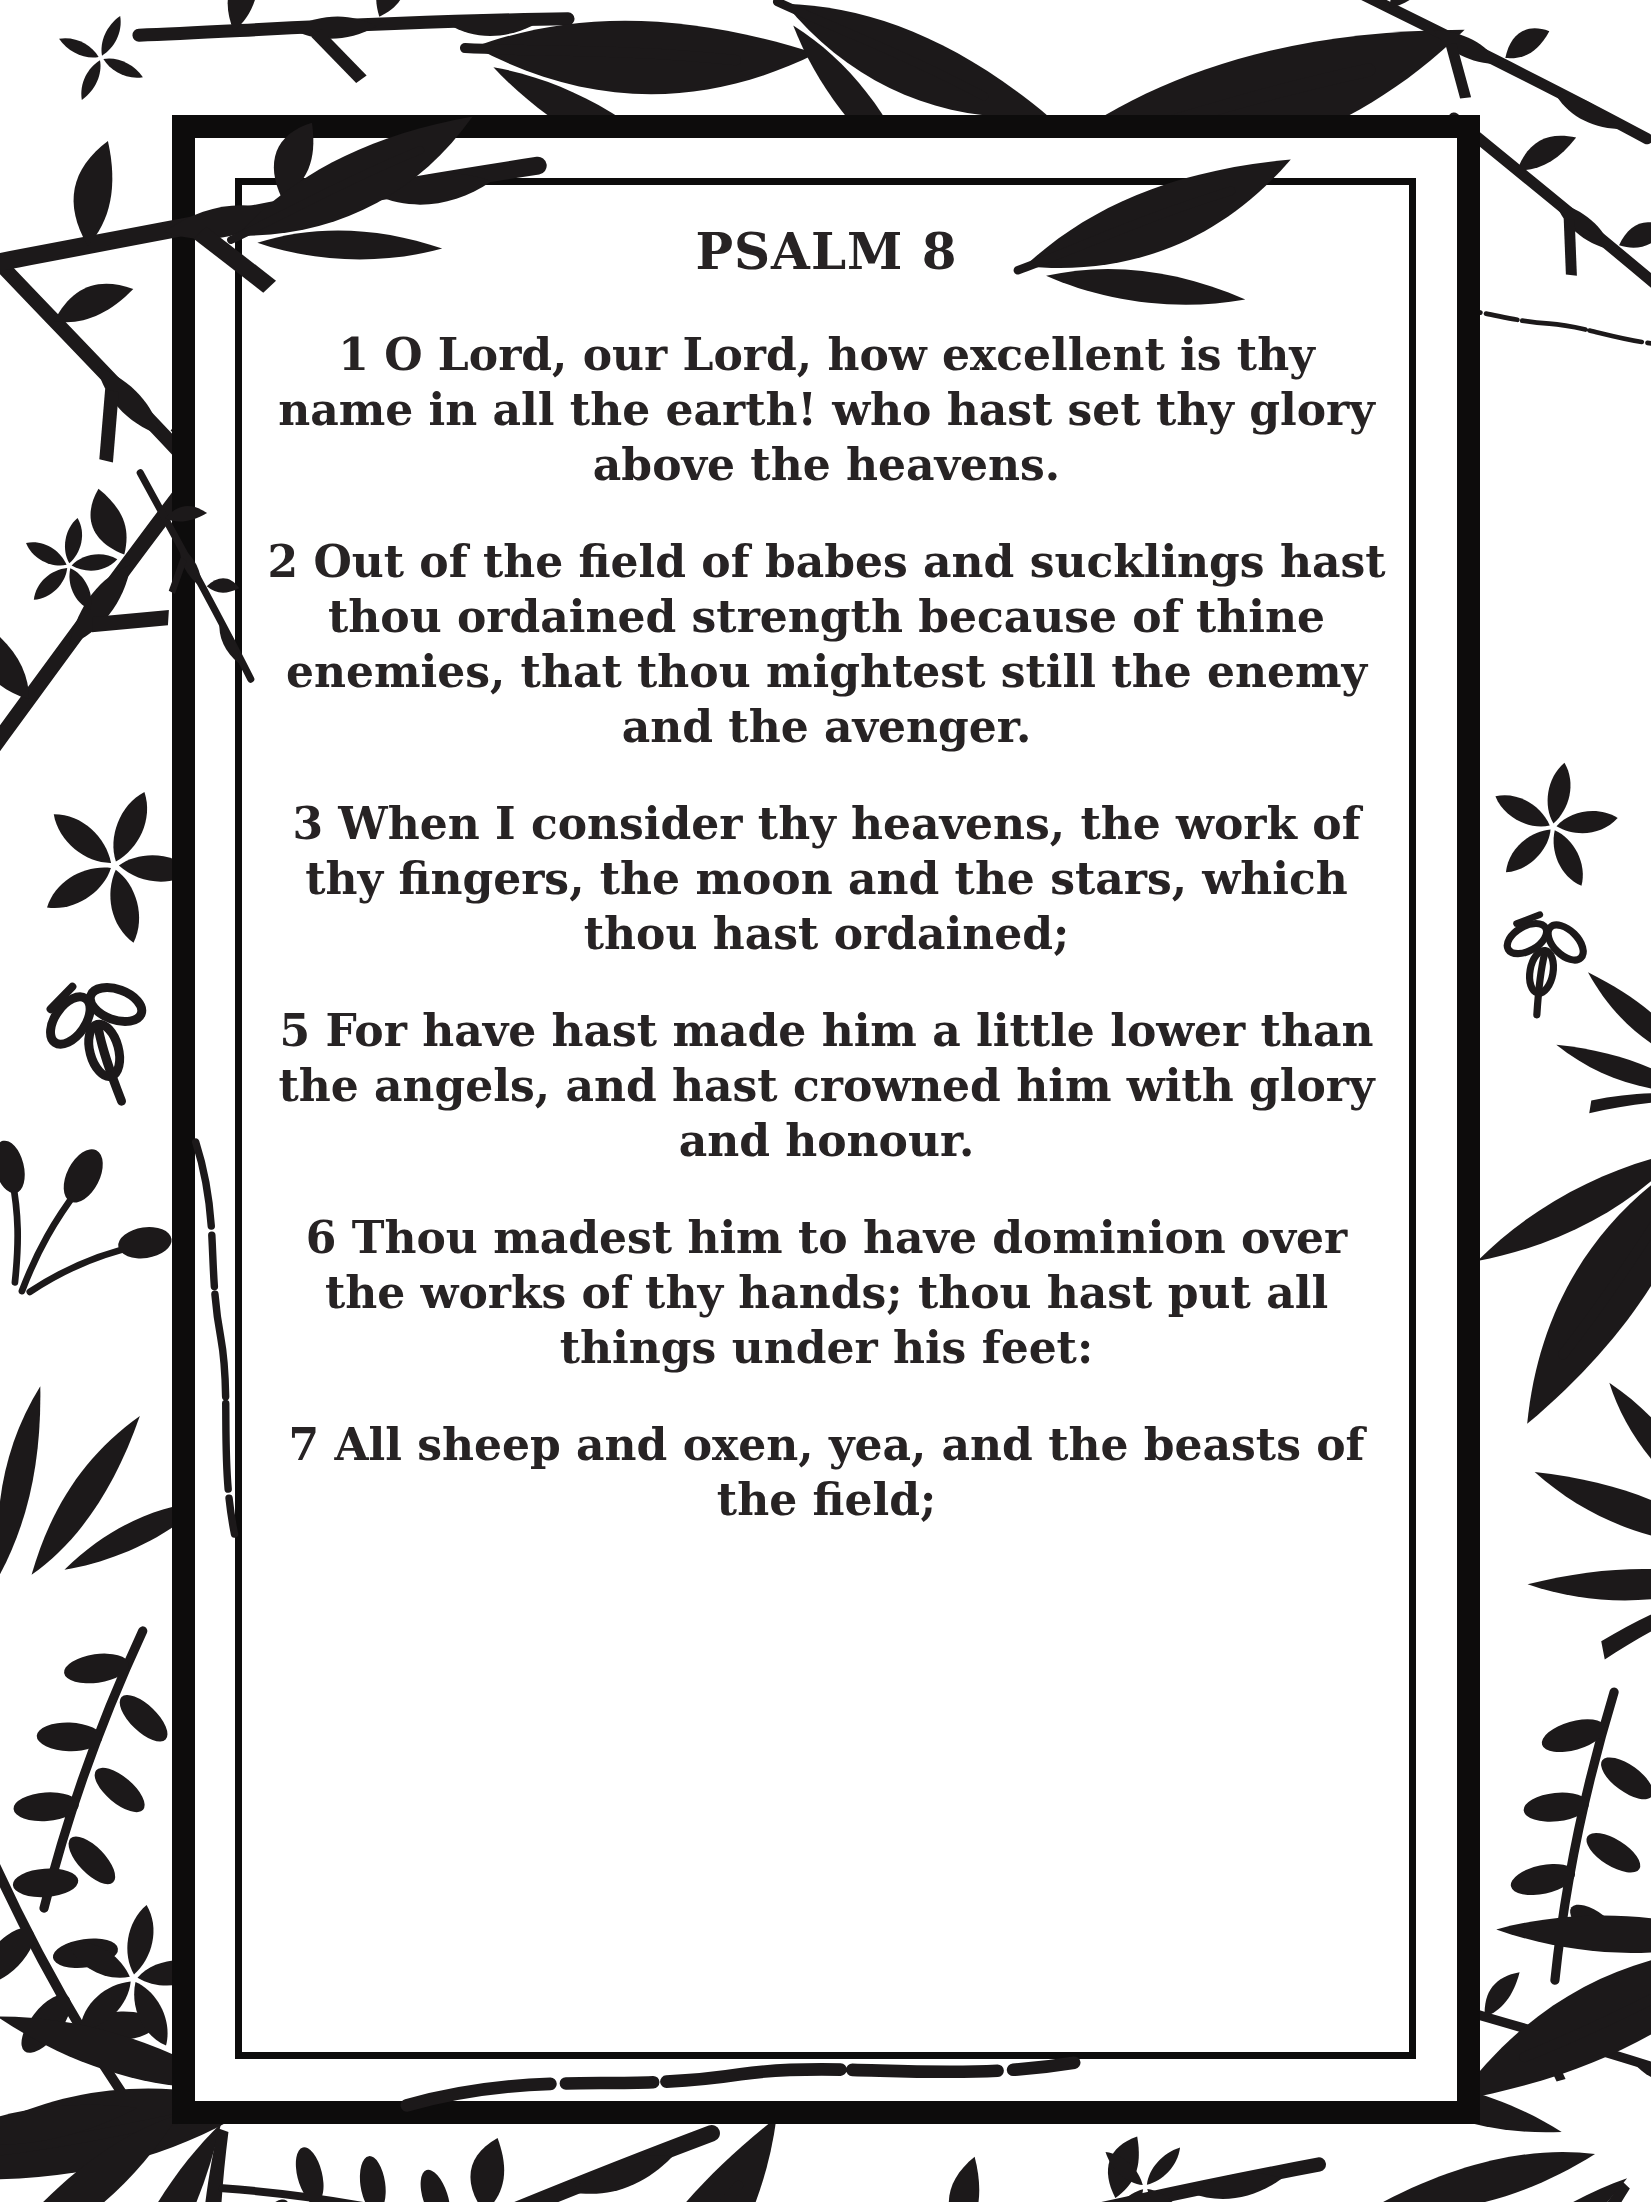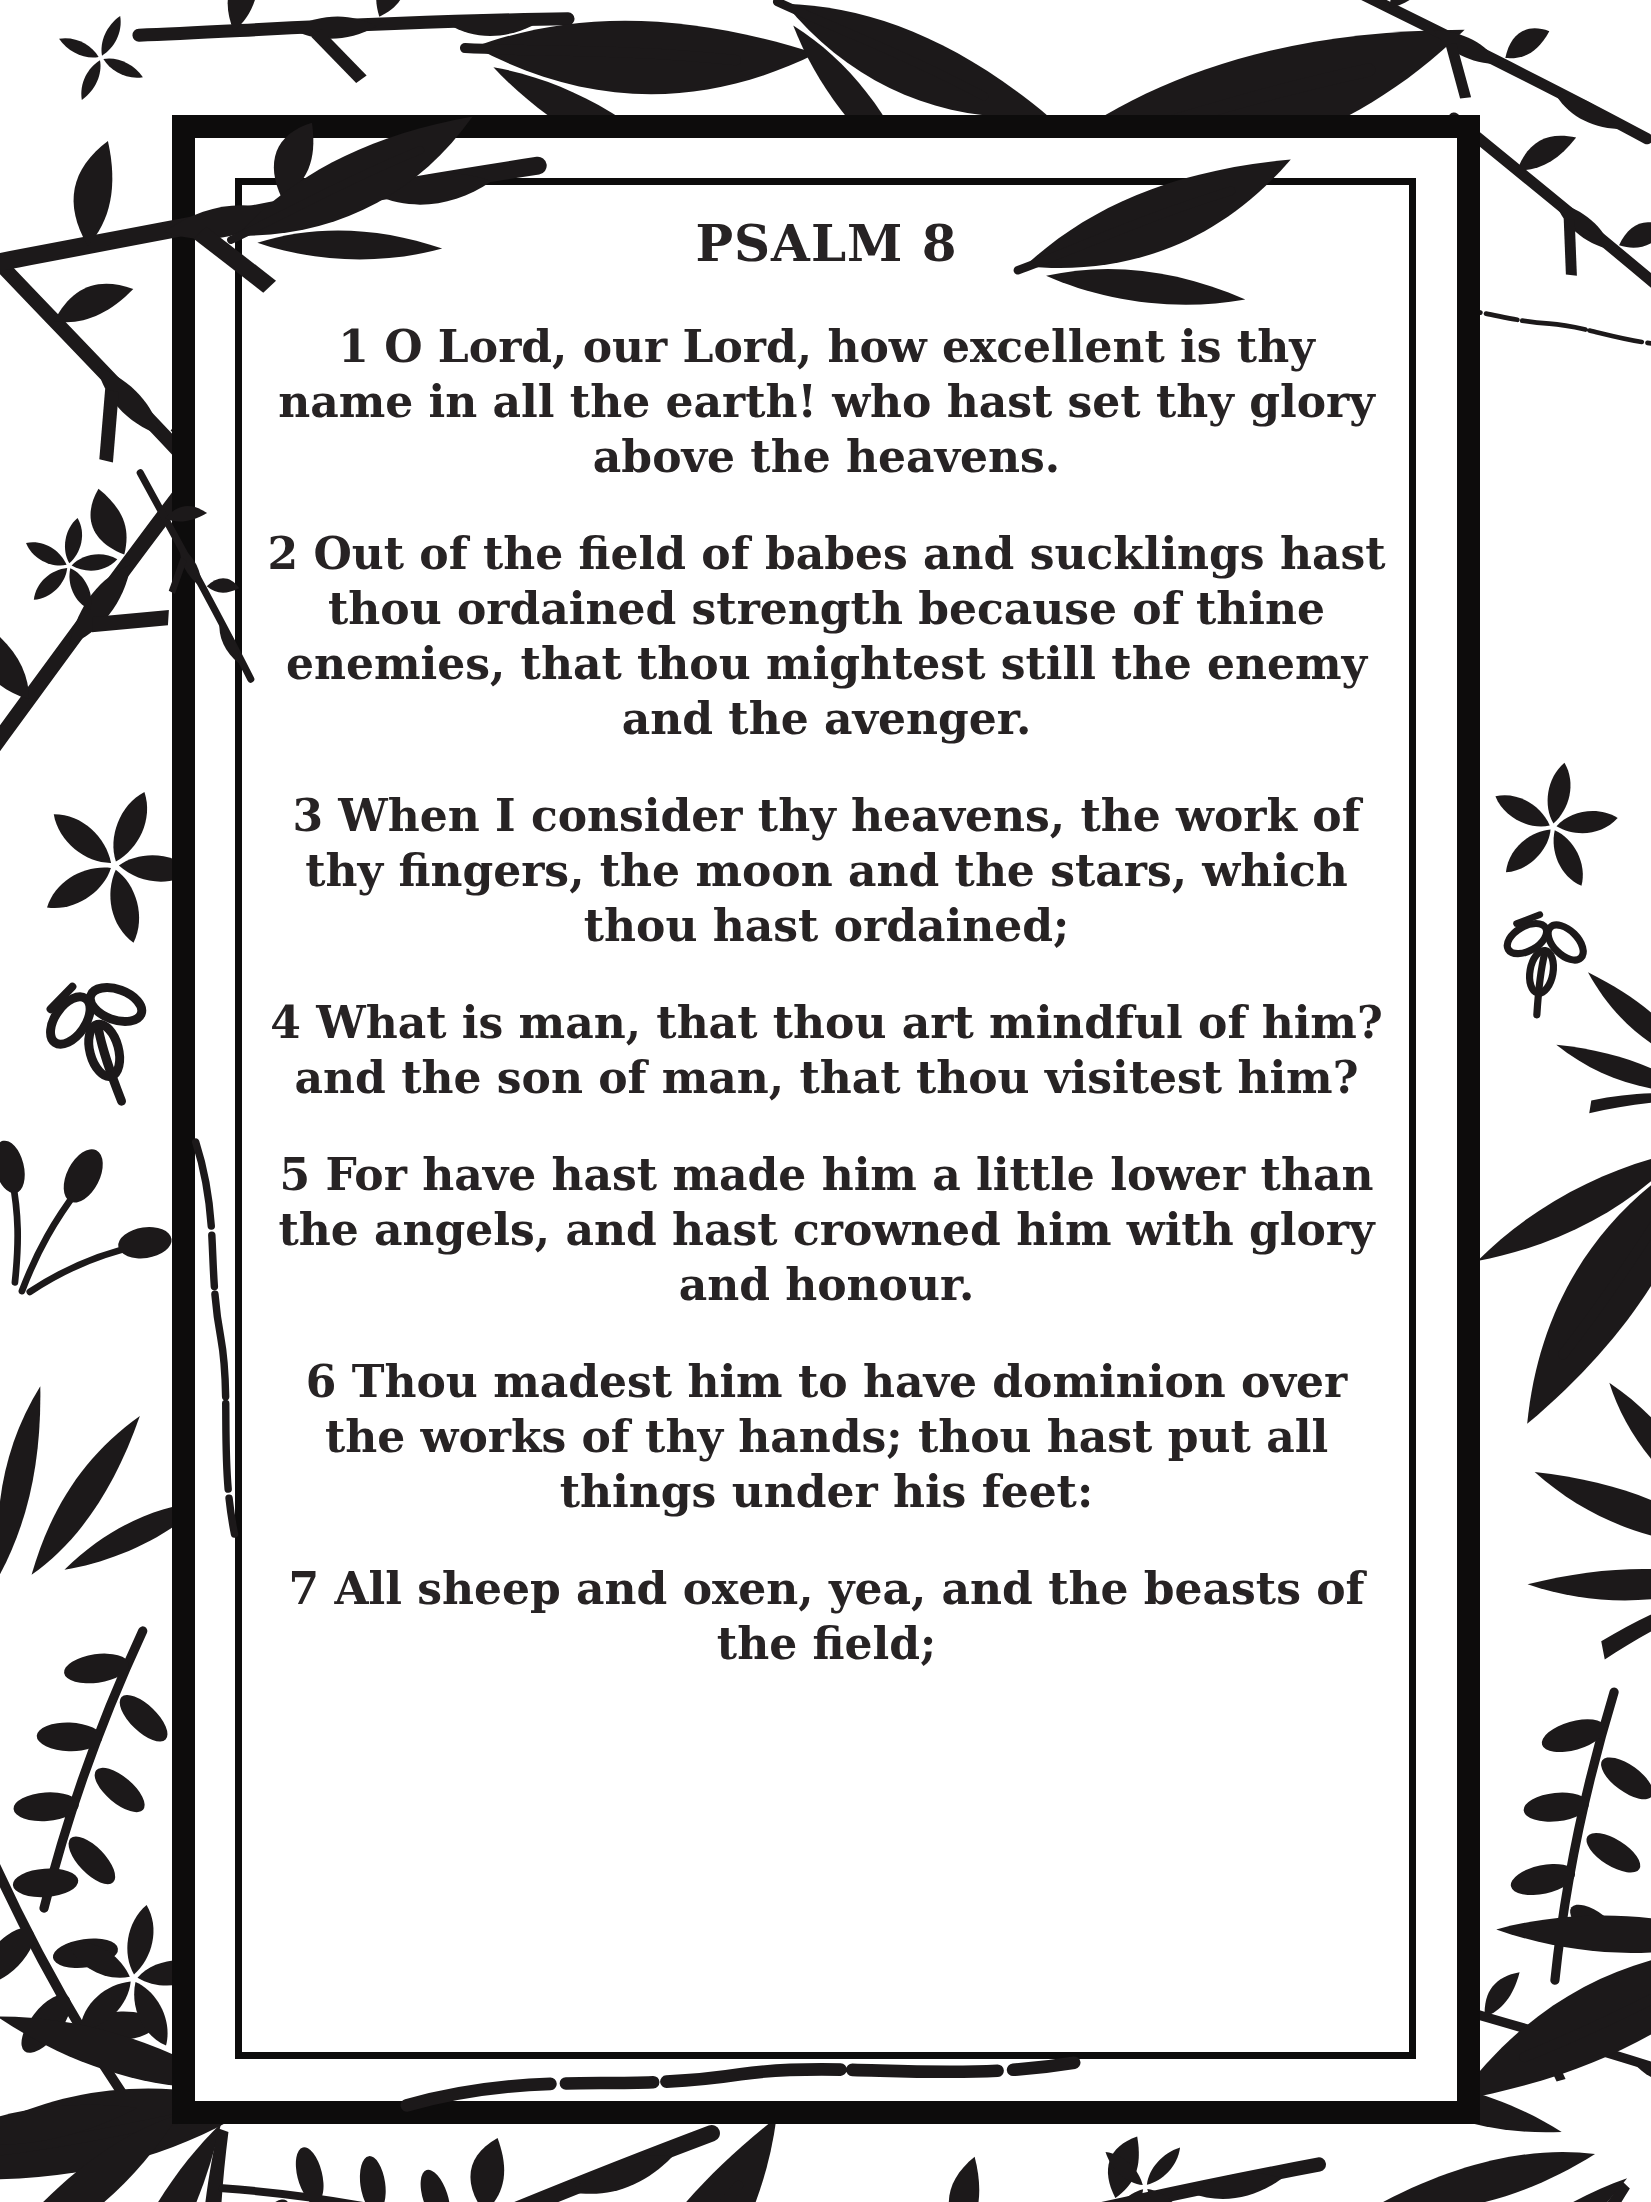--- a/index.html
+++ b/index.html
@@ -36,21 +36,21 @@
   }
   .frame-inner{
     position:absolute;z-index:4;
     left:235px;top:178px;width:1181px;height:1881px;
     border:7.6px solid var(--frame-ink);
     box-sizing:border-box;
   }
   
   .content{
     position:absolute;z-index:6;
-    left:247px;top:176px;width:1159px;height:1866px;
+    left:247px;top:184px;width:1159px;height:1866px;
     padding-top:38px;
     box-sizing:border-box;
     text-align:center;
     color:var(--text-ink);
   }
   .title{
     font-size:50px;font-weight:700;letter-spacing:1px;
     margin:0 0 46px 0;
   }
   .verse{
@@ -258,21 +258,20 @@
   <div class="content">
     <h1 class="title">PSALM 8</h1>
     <div>
 
         <p class="verse"><span class="v-num">1</span> <span class="v-text">O Lord, our Lord, how excellent is thy name in all the earth! who hast set thy glory above the heavens.</span></p>
 
         <p class="verse"><span class="v-num">2</span> <span class="v-text">Out of the field of babes and sucklings hast thou ordained strength because of thine enemies, that thou mightest still the enemy and the avenger.</span></p>
 
         <p class="verse"><span class="v-num">3</span> <span class="v-text">When I consider thy heavens, the work of thy fingers, the moon and the stars, which thou hast ordained;</span></p>
 
-        <p class="verse"><span class="v-num">4</span> <span class="v-text">What is man, that thou art mindful of him? and the son of man, that thou visitest him?</span></p>
 
         <p class="verse"><span class="v-num">5</span> <span class="v-text">For have hast made him a little lower than the angels, and hast crowned him with glory and honour.</span></p>
 
         <p class="verse"><span class="v-num">6</span> <span class="v-text">Thou madest him to have dominion over the works of thy hands; thou hast put all things under his feet:</span></p>
 
         <p class="verse"><span class="v-num">7</span> <span class="v-text">All sheep and oxen, yea, and the beasts of the field;</span></p>
 
 
       </div>
   </div>

